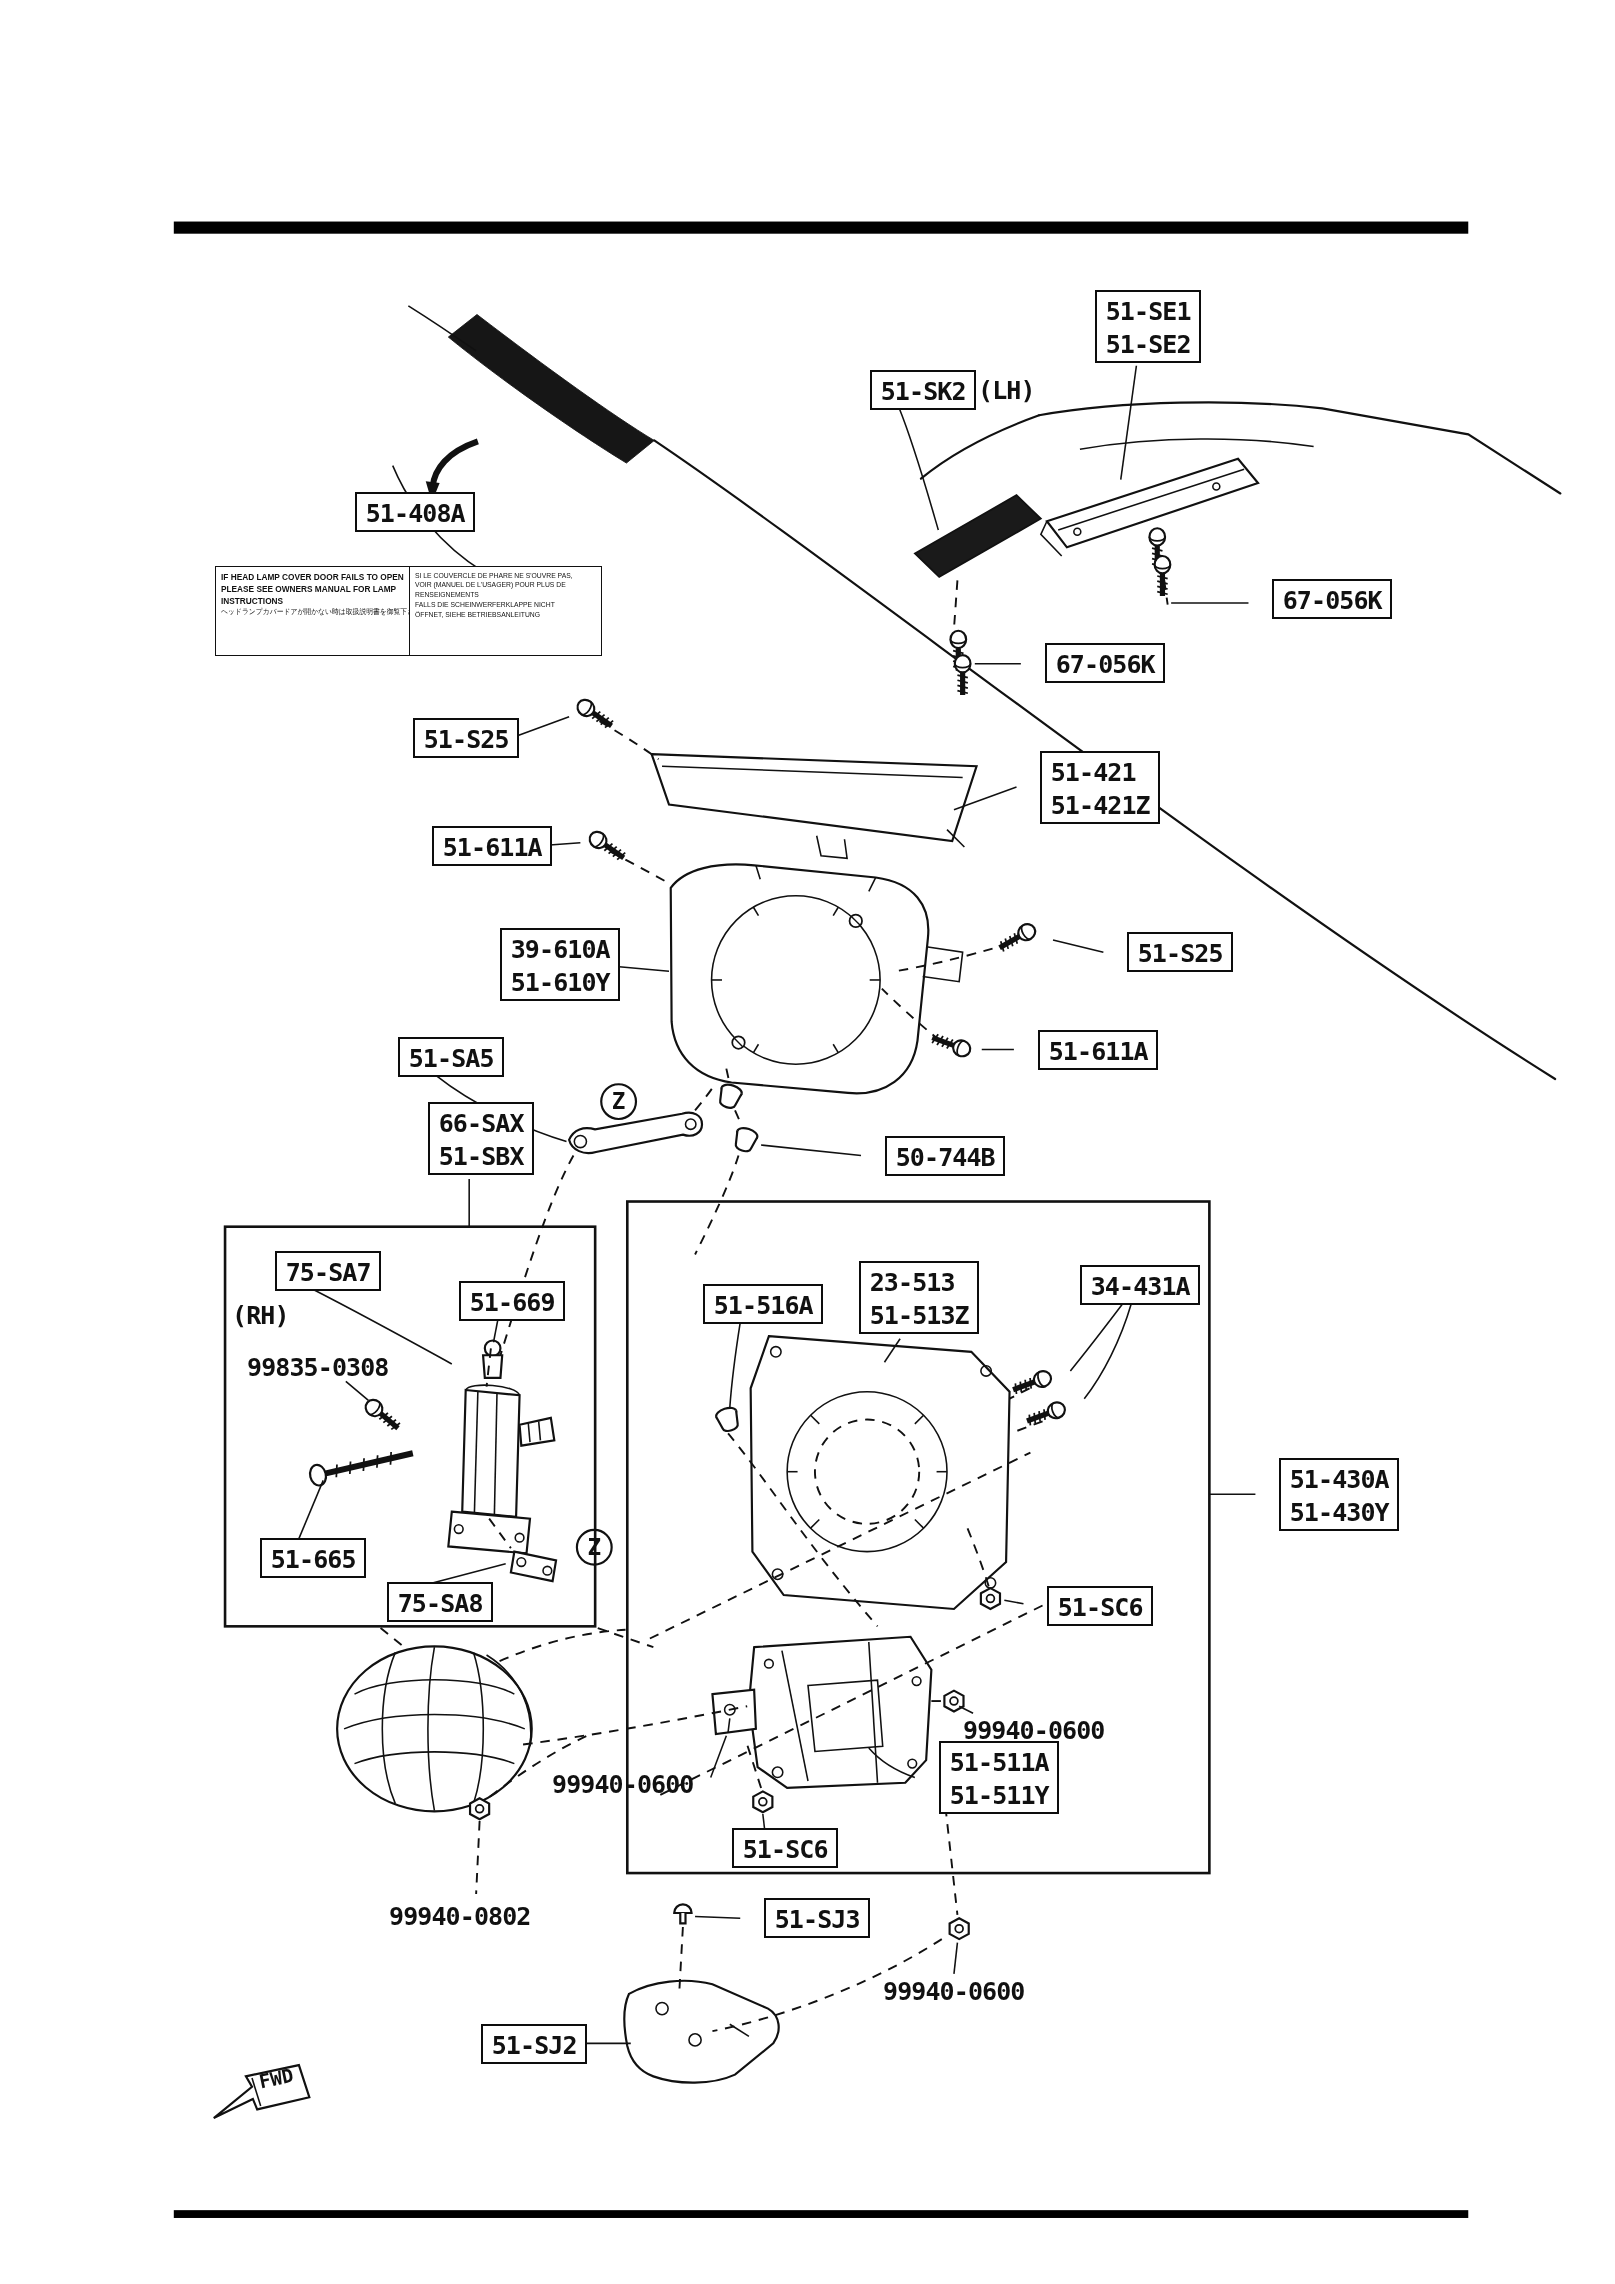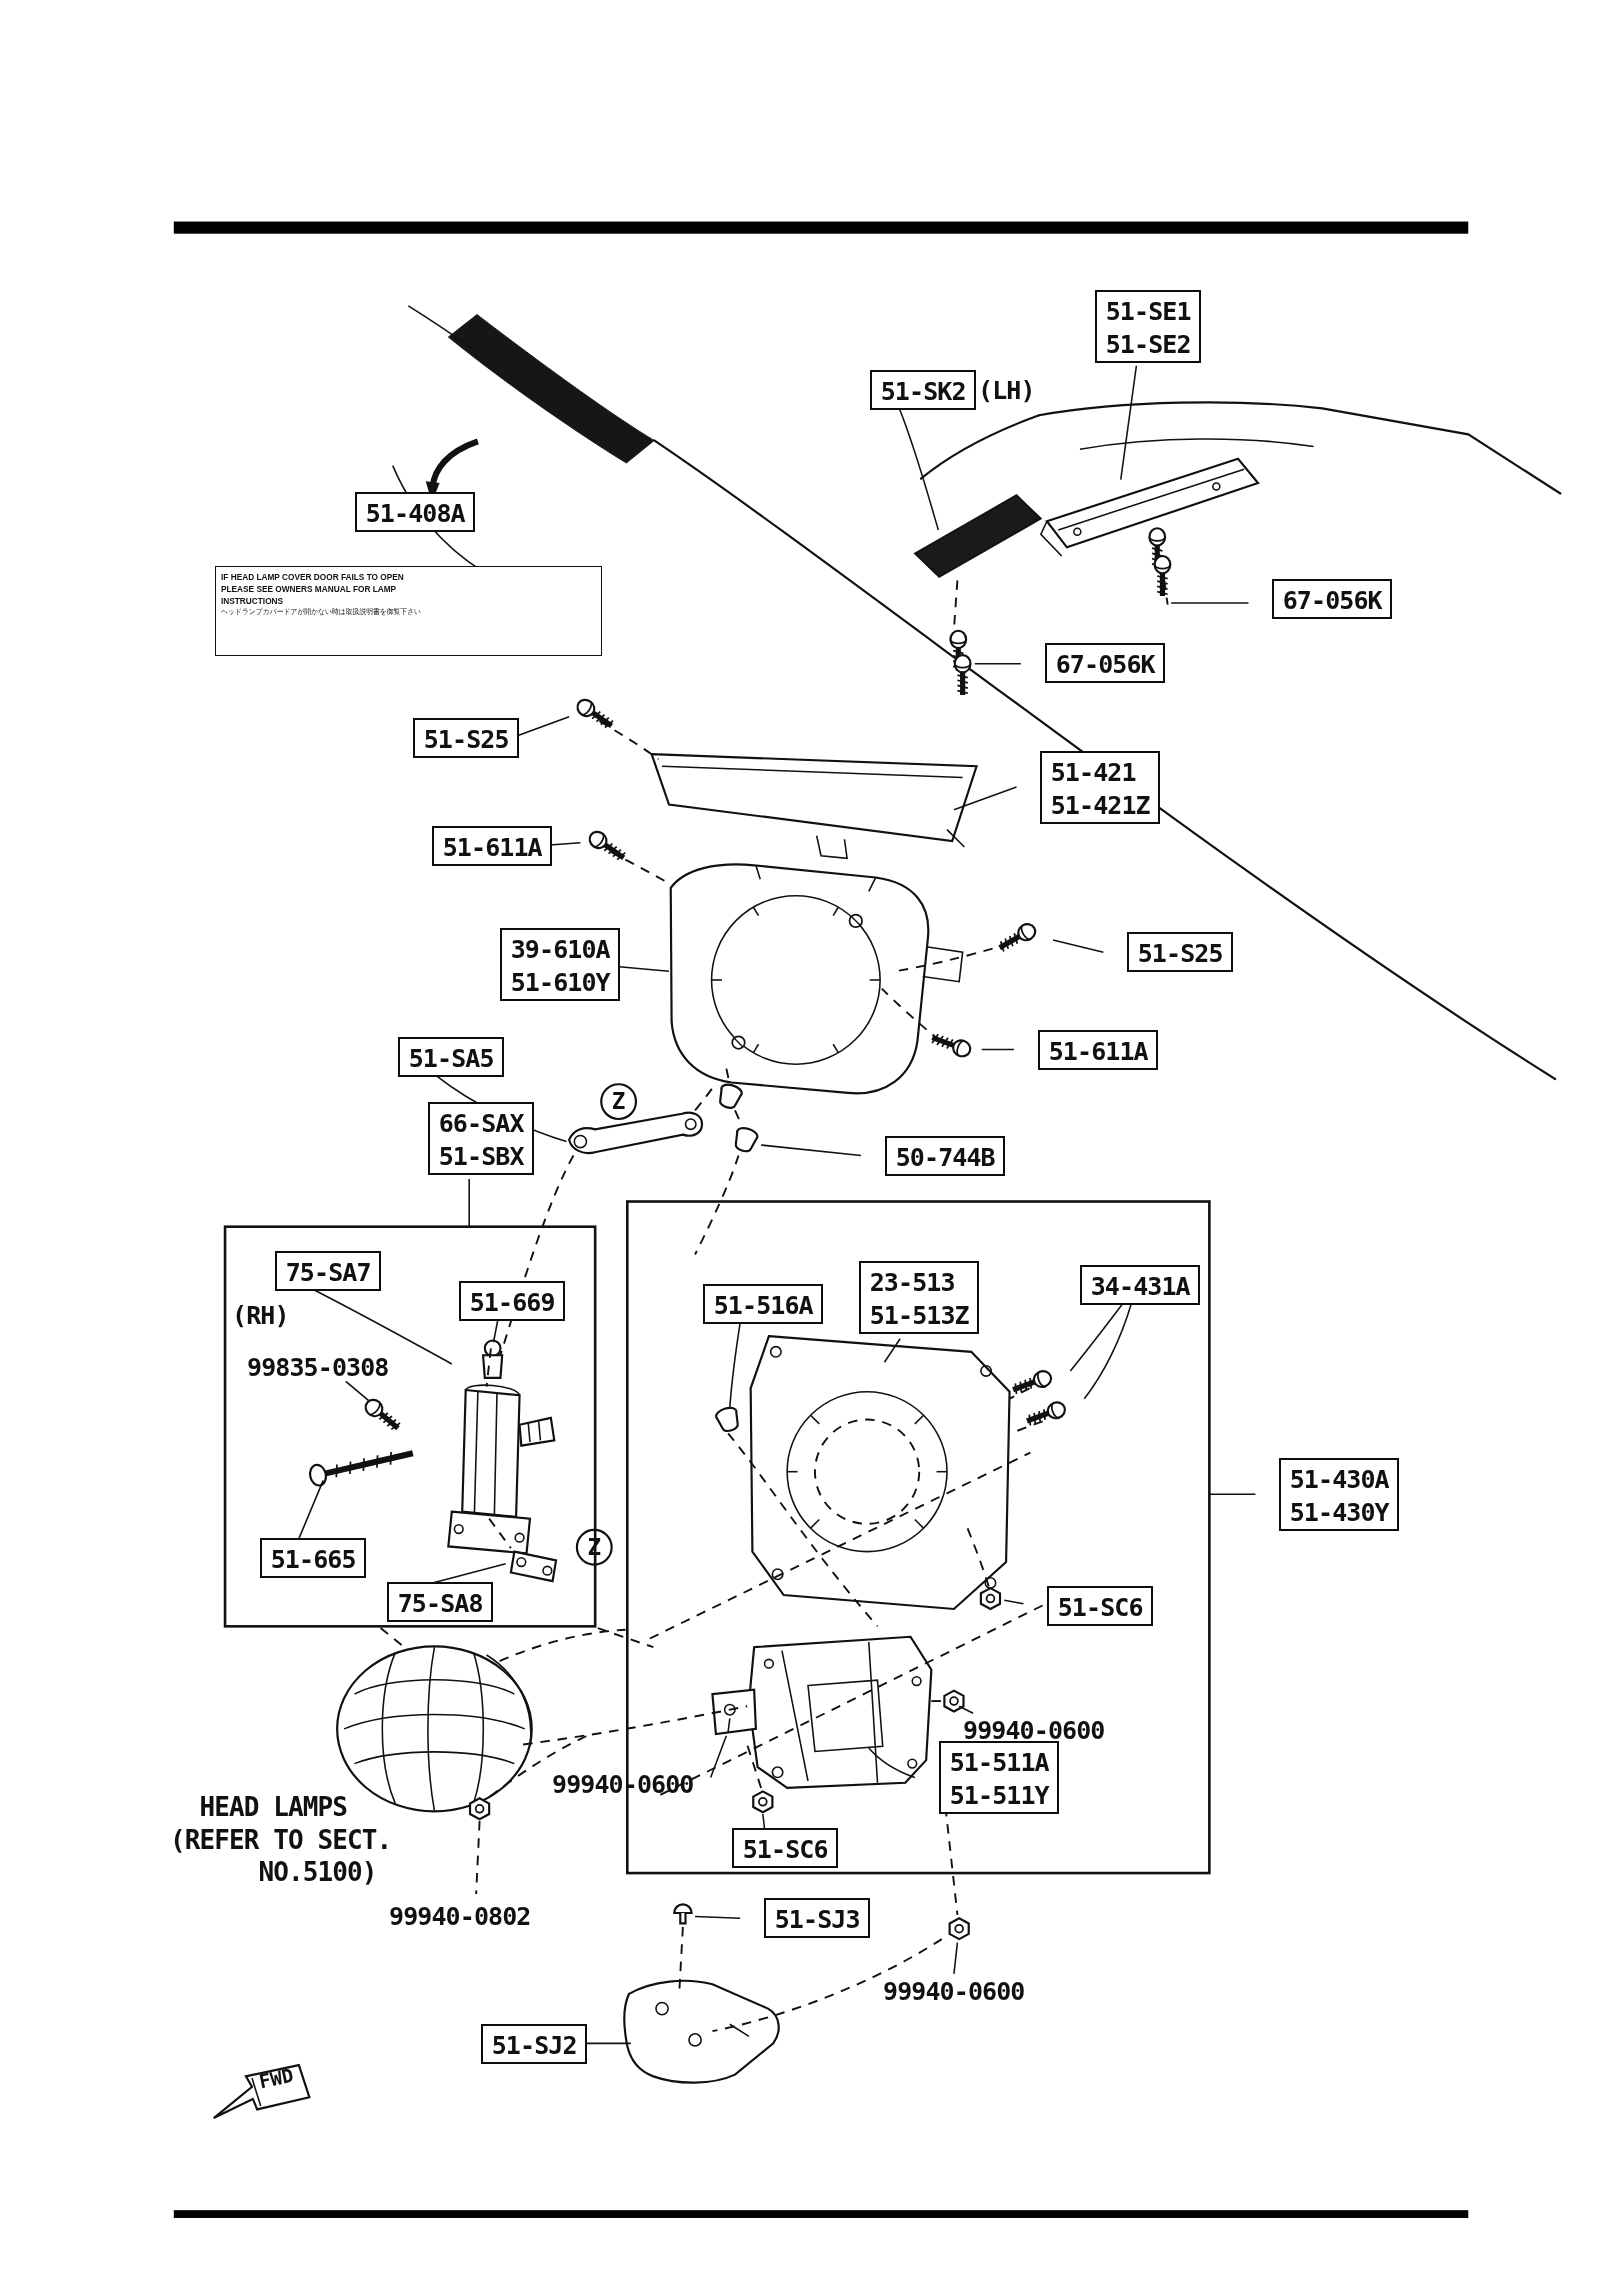--- a/index.html
+++ b/index.html
@@ -357,32 +357,36 @@
   <div class="plabel" style="left:835px;top:1261px">23-513
 51-513Z</div>
   <div class="plabel" style="left:1056px;top:1265px">34-431A</div>
   <div class="plabel" style="left:1255px;top:1458px">51-430A
 51-430Y</div>
   <div class="plabel" style="left:1023px;top:1586px">51-SC6</div>
   <div class="ptext" style="left:963px;top:1715px">99940-0600</div>
   <div class="plabel" style="left:915px;top:1741px">51-511A
 51-511Y</div>
   <div class="ptext" style="left:552px;top:1769px">99940-0600</div>
-  <div class="ptext note" style="left:170px;top:1791px">  HEAD LAMPS
-(REFER TO SECT.
-      NO.5100)</div>
   <div class="plabel" style="left:708px;top:1828px">51-SC6</div>
   <div class="ptext" style="left:389px;top:1901px">99940-0802</div>
   <div class="plabel" style="left:740px;top:1898px">51-SJ3</div>
   <div class="ptext" style="left:883px;top:1976px">99940-0600</div>
   <div class="plabel" style="left:457px;top:2024px">51-SJ2</div>
 
   <div class="warnbox">
     <div class="warncol">
       <div class="warnline">IF HEAD LAMP COVER DOOR FAILS TO OPEN</div>
       <div class="warnline">PLEASE SEE OWNERS MANUAL FOR LAMP</div>
       <div class="warnline">INSTRUCTIONS</div>
       <div class="warnline small">ヘッドランプカバードアが開かない時は取扱説明書を御覧下さい</div>
     </div>
+    <div class="warncol">
+      <div class="warnline small">SI LE COUVERCLE DE PHARE NE S'OUVRE PAS,</div>
+      <div class="warnline small">VOIR (MANUEL DE L'USAGER) POUR PLUS DE</div>
+      <div class="warnline small">RENSEIGNEMENTS</div>
+      <div class="warnline small">FALLS DIE SCHEINWERFERKLAPPE NICHT</div>
+      <div class="warnline small">ÖFFNET, SIEHE BETRIEBSANLEITUNG</div>
+    </div>
   </div>
 
 </div>
 
 
 </body></html>

